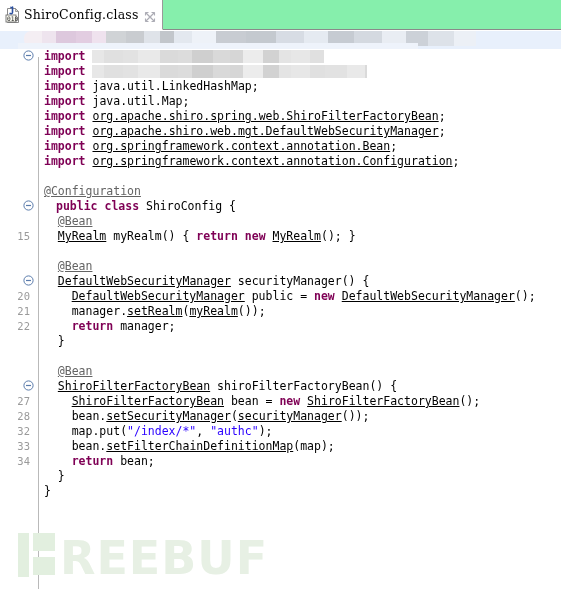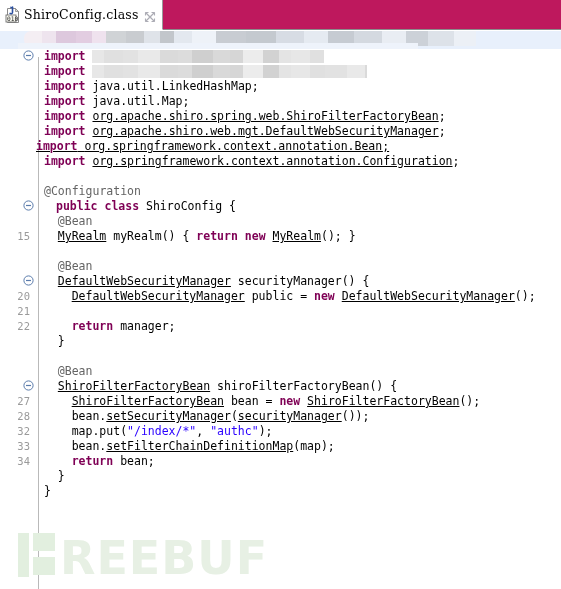--- a/index.html
+++ b/index.html
@@ -13,21 +13,21 @@
   #app {
     position: relative;
     width: 561px; height: 589px;
     background: #ffffff;
   }
 
   
   .tabbar {
     position: absolute; left: 0; top: 0;
     width: 561px; height: 30px;
-    background: #be185d;
+    background: #86efac;
     border-bottom: 1px solid #8a8a8a;
   }
   .tab {
     position: absolute; left: 0; top: 0;
     height: 30px;
     display: flex; align-items: center;
     padding: 0 6px 0 4px;
     background: #ffffff;
     border-right: 1px solid #9a9a9a;
     border-bottom: 1px solid #ffffff;
@@ -109,21 +109,21 @@
     white-space: pre;
   }
   .fold {
     position: absolute; left: 23px; top: 1px;
     width: 11px; height: 11px;
   }
 
   
   .kw   { color: #7f0055; font-weight: bold; }
   .str  { color: #2a00ff; }
-  .ann  { color: #646464; }
+  .ann  { color: #646464; text-decoration: underline; }
   .u    { text-decoration: underline; }
   .plain{ color: #000000; }
 
   
   .codemosaic {
     position: absolute; top: 1px;
     height: 13px;
     overflow: hidden;
   }
 
@@ -218,38 +218,38 @@
     <div class="code" id="code-lines">
         <div class="line"><span class="fold"><svg width="11" height="11" viewBox="0 0 11 11">
               <circle cx="5.5" cy="5.5" r="4.6" fill="#ffffff" stroke="#5a7bab" stroke-width="1"></circle>
               <path d="M3 5.5 h5" stroke="#5a7bab" stroke-width="1.2"></path>
             </svg></span><span class="ltext" style="left: 44px;"><span class="kw">import</span><span class="plain"> </span><span class="codemosaic" style="left: 48.44px; width: 232px;"><span style="position:absolute;left:0px;top:0;width:12px;height:13px;background:#e7e7e7;"></span><span style="position:absolute;left:12px;top:0;width:19px;height:13px;background:#e0e0e0;"></span><span style="position:absolute;left:31px;top:0;width:15px;height:13px;background:#e2e2e2;"></span><span style="position:absolute;left:46px;top:0;width:22px;height:13px;background:#e9e9e9;"></span><span style="position:absolute;left:68px;top:0;width:18px;height:13px;background:#dadada;"></span><span style="position:absolute;left:86px;top:0;width:14px;height:13px;background:#dcdcdc;"></span><span style="position:absolute;left:100px;top:0;width:21px;height:13px;background:#cfcfcf;"></span><span style="position:absolute;left:121px;top:0;width:17px;height:13px;background:#d9d9d9;"></span><span style="position:absolute;left:138px;top:0;width:13px;height:13px;background:#d6d6d6;"></span><span style="position:absolute;left:151px;top:0;width:20px;height:13px;background:#ececec;"></span><span style="position:absolute;left:171px;top:0;width:16px;height:13px;background:#d2d2d2;"></span><span style="position:absolute;left:187px;top:0;width:12px;height:13px;background:#e4e4e4;"></span><span style="position:absolute;left:199px;top:0;width:19px;height:13px;background:#e7e7e7;"></span><span style="position:absolute;left:218px;top:0;width:14px;height:13px;background:#e0e0e0;"></span></span></span></div>
         <div class="line"><span class="ltext" style="left: 44px;"><span class="kw">import</span><span class="plain"> </span><span class="codemosaic" style="left: 48.44px; width: 275px;"><span style="position:absolute;left:0px;top:0;width:12px;height:13px;background:#e7e7e7;"></span><span style="position:absolute;left:12px;top:0;width:19px;height:13px;background:#e0e0e0;"></span><span style="position:absolute;left:31px;top:0;width:15px;height:13px;background:#e2e2e2;"></span><span style="position:absolute;left:46px;top:0;width:22px;height:13px;background:#e9e9e9;"></span><span style="position:absolute;left:68px;top:0;width:18px;height:13px;background:#dadada;"></span><span style="position:absolute;left:86px;top:0;width:14px;height:13px;background:#dcdcdc;"></span><span style="position:absolute;left:100px;top:0;width:21px;height:13px;background:#cfcfcf;"></span><span style="position:absolute;left:121px;top:0;width:17px;height:13px;background:#d9d9d9;"></span><span style="position:absolute;left:138px;top:0;width:13px;height:13px;background:#d6d6d6;"></span><span style="position:absolute;left:151px;top:0;width:20px;height:13px;background:#ececec;"></span><span style="position:absolute;left:171px;top:0;width:16px;height:13px;background:#d2d2d2;"></span><span style="position:absolute;left:187px;top:0;width:12px;height:13px;background:#e4e4e4;"></span><span style="position:absolute;left:199px;top:0;width:19px;height:13px;background:#e7e7e7;"></span><span style="position:absolute;left:218px;top:0;width:15px;height:13px;background:#e0e0e0;"></span><span style="position:absolute;left:233px;top:0;width:22px;height:13px;background:#e2e2e2;"></span><span style="position:absolute;left:255px;top:0;width:18px;height:13px;background:#e9e9e9;"></span><span style="position:absolute;left:273px;top:0;width:2px;height:13px;background:#dadada;"></span></span></span></div>
         <div class="line"><span class="ltext" style="left: 44px;"><span class="kw">import</span><span class="plain"> </span><span class="plain">java.util.LinkedHashMap;</span></span></div>
         <div class="line"><span class="ltext" style="left: 44px;"><span class="kw">import</span><span class="plain"> </span><span class="plain">java.util.Map;</span></span></div>
         <div class="line"><span class="ltext" style="left: 44px;"><span class="kw">import</span><span class="plain"> </span><span class="u">org.apache.shiro.spring.web.ShiroFilterFactoryBean</span><span class="plain">;</span></span></div>
         <div class="line"><span class="ltext" style="left: 44px;"><span class="kw">import</span><span class="plain"> </span><span class="u">org.apache.shiro.web.mgt.DefaultWebSecurityManager</span><span class="plain">;</span></span></div>
-        <div class="line"><span class="ltext" style="left: 36px; text-decoration: underline;"><span class="kw">import</span><span class="plain"> </span><span class="u">org.springframework.context.annotation.Bean</span><span class="plain">;</span></span></div>
+        <div class="line"><span class="ltext" style="left: 44px;"><span class="kw">import</span><span class="plain"> </span><span class="u">org.springframework.context.annotation.Bean</span><span class="plain">;</span></span></div>
         <div class="line"><span class="ltext" style="left: 44px;"><span class="kw">import</span><span class="plain"> </span><span class="u">org.springframework.context.annotation.Configuration</span><span class="plain">;</span></span></div>
         <div class="line"><span class="ltext" style="left: 44px;"></span></div>
         <div class="line"><span class="ltext" style="left: 44px;"><span class="ann">@Configuration</span></span></div>
         <div class="line"><span class="fold"><svg width="11" height="11" viewBox="0 0 11 11">
               <circle cx="5.5" cy="5.5" r="4.6" fill="#ffffff" stroke="#5a7bab" stroke-width="1"></circle>
               <path d="M3 5.5 h5" stroke="#5a7bab" stroke-width="1.2"></path>
             </svg></span><span class="ltext" style="left: 56px;"><span class="kw">public class</span><span class="plain"> ShiroConfig {</span></span></div>
         <div class="line"><span class="ltext" style="left: 57.84px;"><span class="ann">@Bean</span></span></div>
         <div class="line"><span class="lnum">15</span><span class="ltext" style="left: 57.84px;"><span class="u">MyRealm</span><span class="plain"> myRealm() { </span><span class="kw">return</span><span class="plain"> </span><span class="kw">new</span><span class="plain"> </span><span class="u">MyRealm</span><span class="plain">(); }</span></span></div>
         <div class="line"><span class="ltext" style="left: 44px;"></span></div>
         <div class="line"><span class="ltext" style="left: 57.84px;"><span class="ann">@Bean</span></span></div>
         <div class="line"><span class="fold"><svg width="11" height="11" viewBox="0 0 11 11">
               <circle cx="5.5" cy="5.5" r="4.6" fill="#ffffff" stroke="#5a7bab" stroke-width="1"></circle>
               <path d="M3 5.5 h5" stroke="#5a7bab" stroke-width="1.2"></path>
             </svg></span><span class="ltext" style="left: 57.84px;"><span class="u">DefaultWebSecurityManager</span><span class="plain"> securityManager() {</span></span></div>
         <div class="line"><span class="lnum">20</span><span class="ltext" style="left: 71.68px;"><span class="u">DefaultWebSecurityManager</span><span class="plain"> public = </span><span class="kw">new</span><span class="plain"> </span><span class="u">DefaultWebSecurityManager</span><span class="plain">();</span></span></div>
-        <div class="line"><span class="lnum">21</span></div>
+        <div class="line"><span class="lnum">21</span><span class="ltext" style="left: 71.68px;"><span class="plain">manager.</span><span class="u">setRealm</span><span class="plain">(</span><span class="u">myRealm</span><span class="plain">());</span></span></div>
         <div class="line"><span class="lnum">22</span><span class="ltext" style="left: 71.68px;"><span class="kw">return</span><span class="plain"> manager;</span></span></div>
         <div class="line"><span class="ltext" style="left: 57.84px;"><span class="plain">}</span></span></div>
         <div class="line"><span class="ltext" style="left: 44px;"></span></div>
         <div class="line"><span class="ltext" style="left: 57.84px;"><span class="ann">@Bean</span></span></div>
         <div class="line"><span class="fold"><svg width="11" height="11" viewBox="0 0 11 11">
               <circle cx="5.5" cy="5.5" r="4.6" fill="#ffffff" stroke="#5a7bab" stroke-width="1"></circle>
               <path d="M3 5.5 h5" stroke="#5a7bab" stroke-width="1.2"></path>
             </svg></span><span class="ltext" style="left: 57.84px;"><span class="u">ShiroFilterFactoryBean</span><span class="plain"> shiroFilterFactoryBean() {</span></span></div>
         <div class="line"><span class="lnum">27</span><span class="ltext" style="left: 71.68px;"><span class="u">ShiroFilterFactoryBean</span><span class="plain"> bean = </span><span class="kw">new</span><span class="plain"> </span><span class="u">ShiroFilterFactoryBean</span><span class="plain">();</span></span></div>
         <div class="line"><span class="lnum">28</span><span class="ltext" style="left: 71.68px;"><span class="plain">bean.</span><span class="u">setSecurityManager</span><span class="plain">(</span><span class="u">securityManager</span><span class="plain">());</span></span></div>

